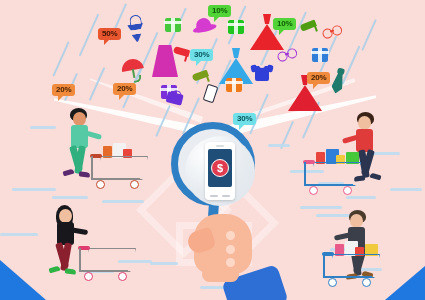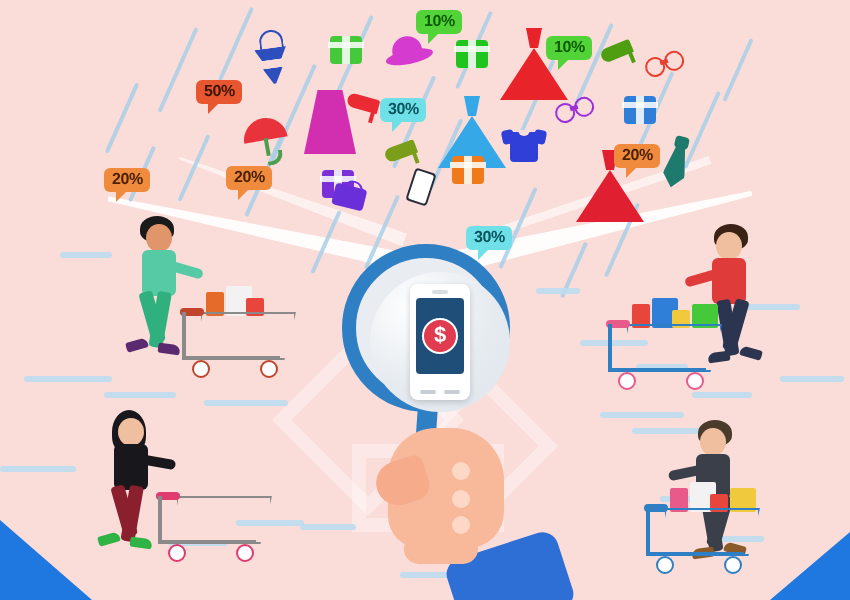--- a/index.html
+++ b/index.html
@@ -345,21 +345,21 @@
       </div>
       <div class="item" style="left: 167px; top: 90px; transform: rotate(14deg);">
         <div class="bag" style="color:#6a2fd8">
           <div class="handle"></div>
           <div class="body" style="background:#6a2fd8"></div>
         </div>
       </div>
     </div>
 
   <div id="badges-layer">
-      <div class="badge deep" style="left: 98px; top: 40px;"><span>50%</span></div>
+      <div class="badge deep" style="left: 98px; top: 28px;"><span>50%</span></div>
       <div class="badge orange" style="left: 113px; top: 83px;"><span>20%</span></div>
       <div class="badge cyan" style="left: 190px; top: 49px;"><span>30%</span></div>
       <div class="badge green" style="left: 208px; top: 5px;"><span>10%</span></div>
       <div class="badge green" style="left: 273px; top: 18px;"><span>10%</span></div>
       <div class="badge orange" style="left: 307px; top: 72px;"><span>20%</span></div>
       <div class="badge cyan" style="left: 233px; top: 113px;"><span>30%</span></div>
       <div class="badge orange" style="left: 52px; top: 84px;"><span>20%</span></div>
     </div>
 
   <div id="shoppers-layer">

